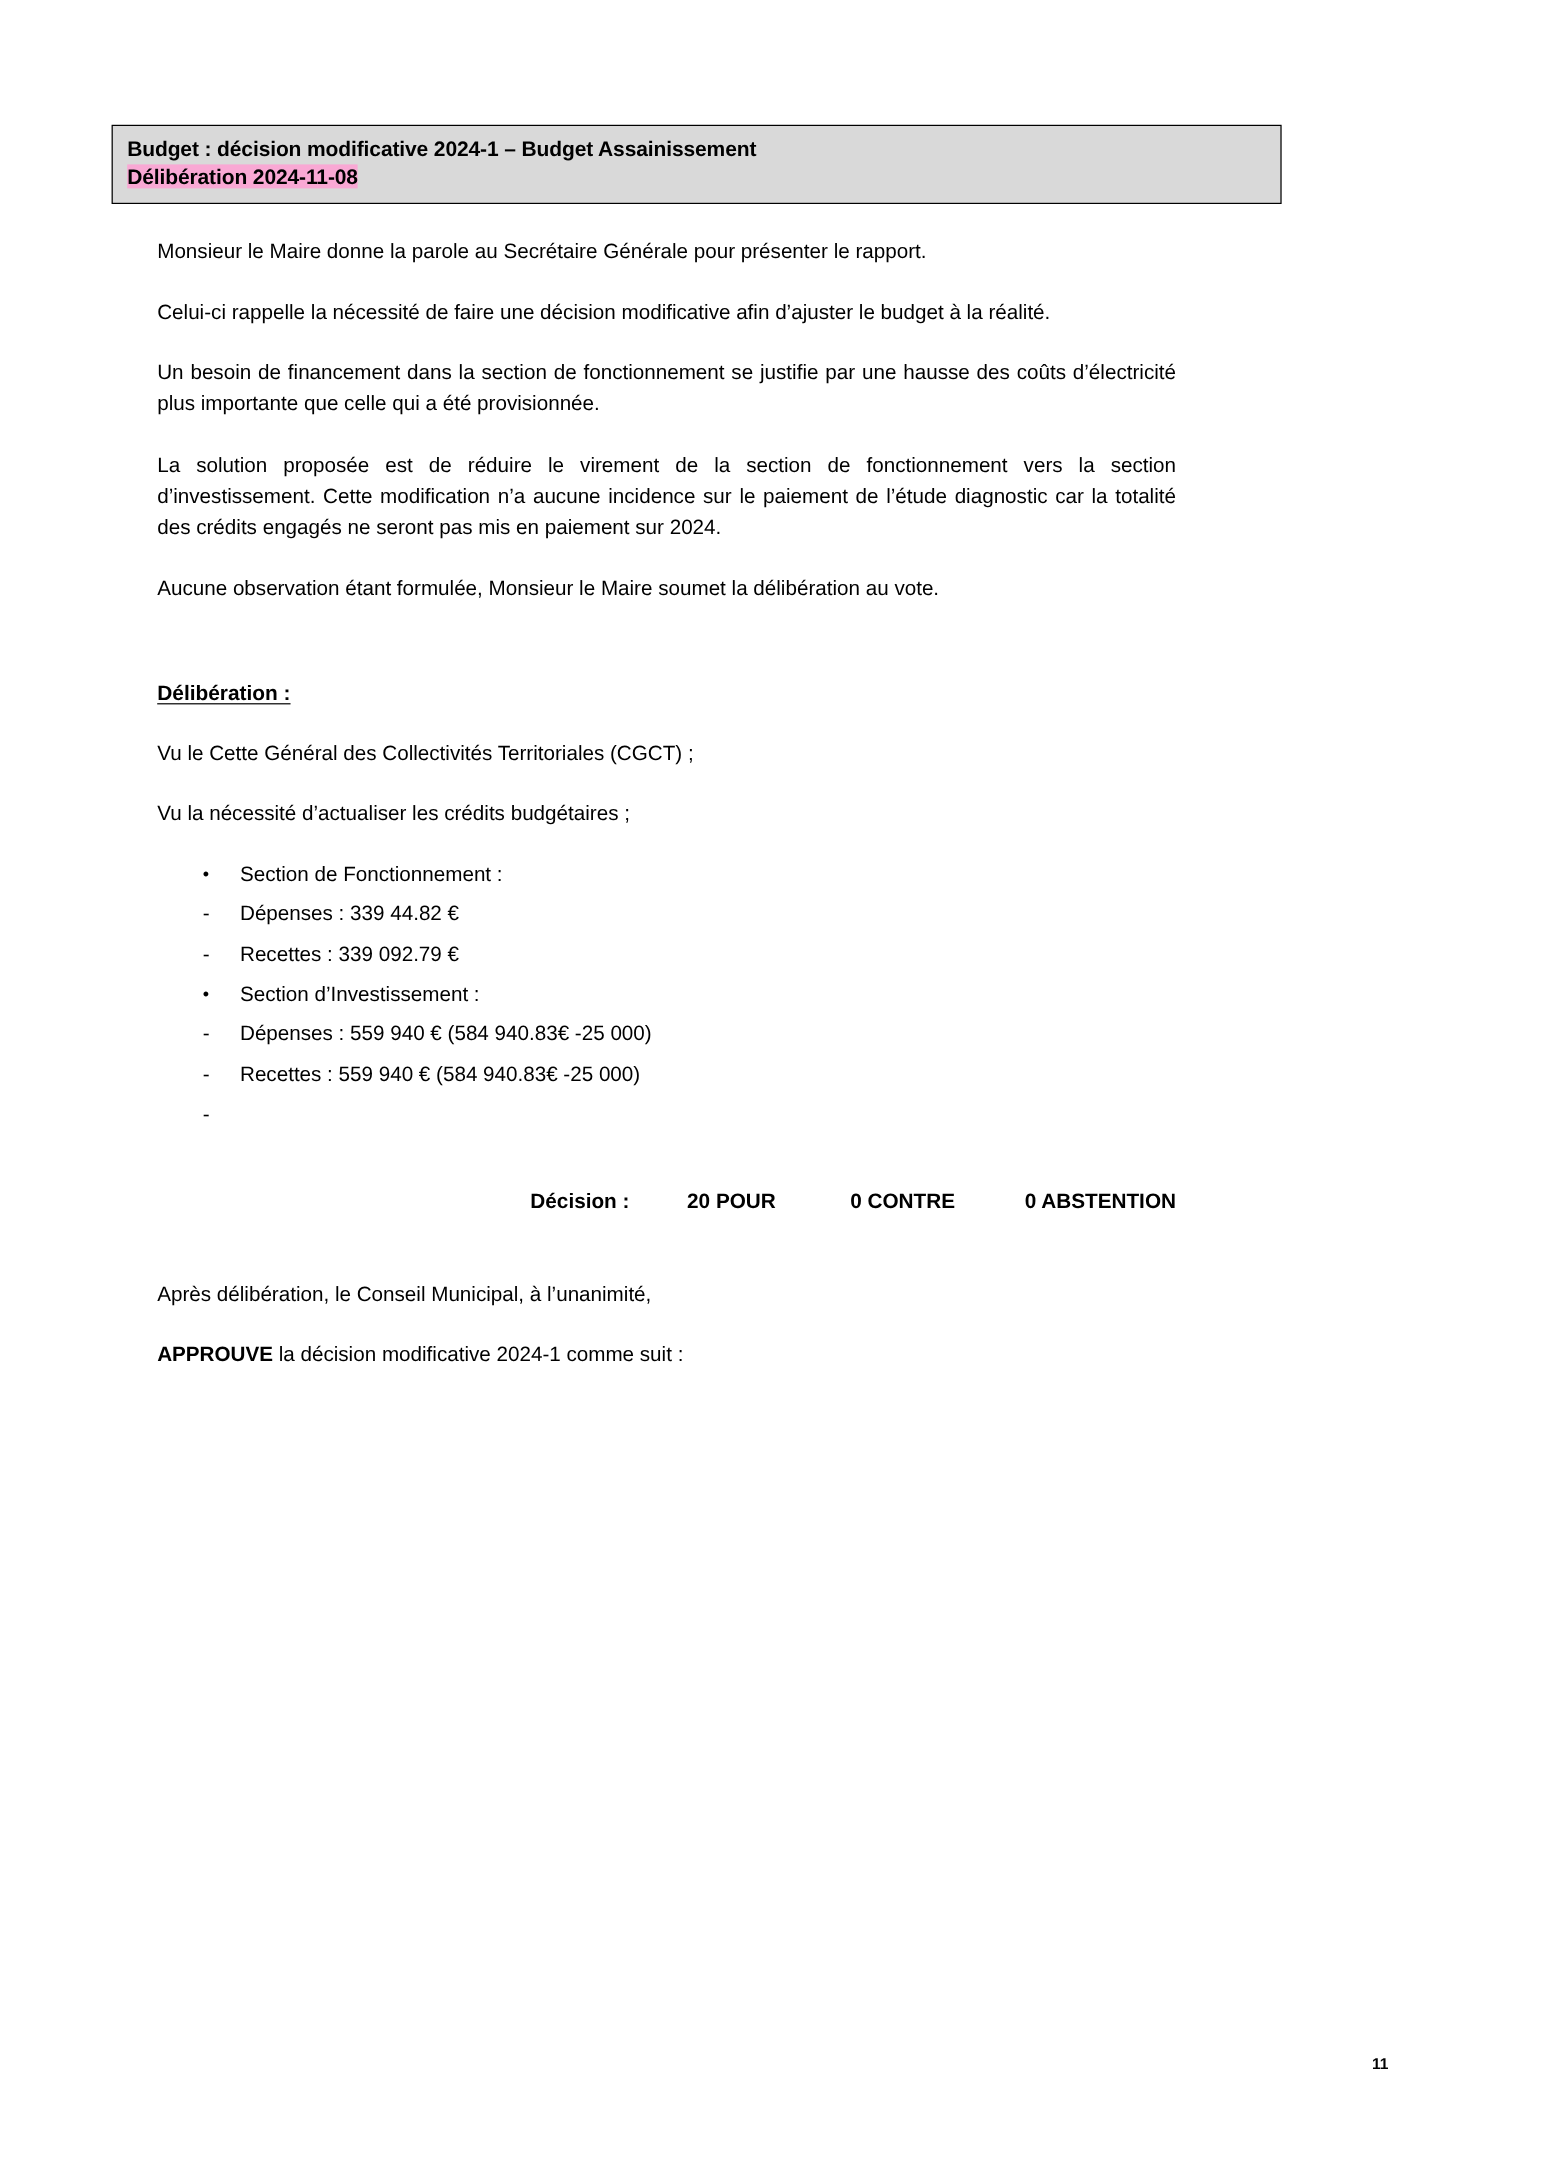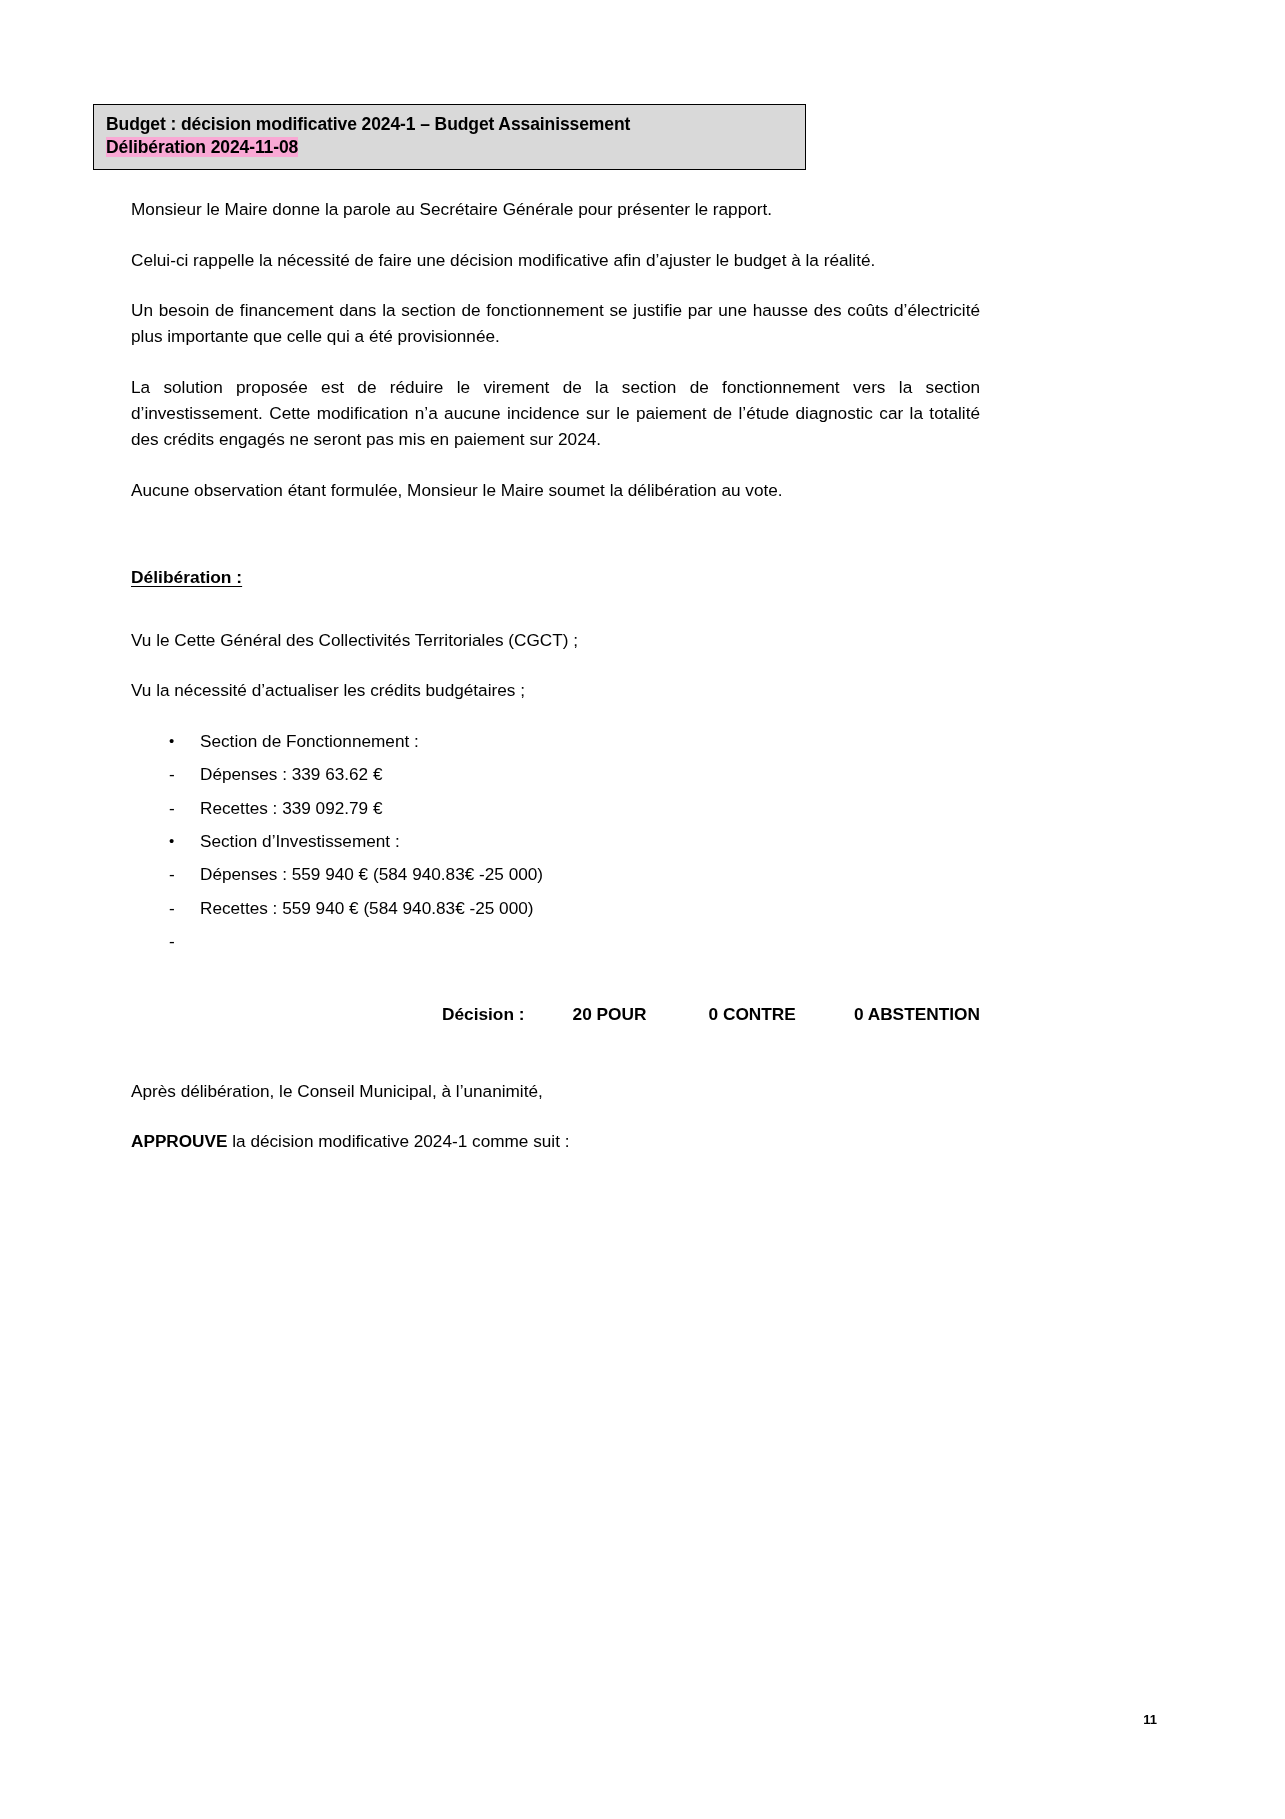--- a/index.html
+++ b/index.html
@@ -19,21 +19,21 @@
     margin: 0 auto;
     overflow: hidden;
     box-sizing: border-box;
   }
 
   
   .header-box {
     position: absolute;
     left: 93px;
     top: 104px;
-    width: 713px;
+    width: 975px;
     box-sizing: border-box;
     background: #d9d9d9;
     border: 1.5px solid #000000;
     padding: 8px 10px 9px 12px;
   }
   .header-line {
     font-size: 17.5px;
     font-weight: bold;
     line-height: 1.33;
     letter-spacing: -0.1px;
@@ -55,21 +55,21 @@
     font-size: 17.2px;
     line-height: 1.52;
     text-align: justify;
     text-justify: inter-word;
   }
   p.para:last-child { margin-bottom: 0; }
 
   .spacer-lg { height: 36px; }
 
   h2.section-heading {
-    margin: 0 0 37px 0;
+    margin: 0 0 24px 0;
     font-size: 17.4px;
     font-weight: bold;
     text-decoration: underline;
     text-underline-offset: 3px;
     line-height: 1.5;
   }
 
   
   ul.budget-list {
     list-style: none;
@@ -160,21 +160,21 @@
     <p class="para">Vu le Cette Général des Collectivités Territoriales (CGCT) ;</p>
     <p class="para">Vu la nécessité d’actualiser les crédits budgétaires ;</p>
 
     <ul class="budget-list">
       <li class="bullet">
         <span class="marker">•</span>
         <span class="item-text">Section de Fonctionnement :</span>
       </li>
       <li class="dash">
         <span class="marker">-</span>
-        <span class="item-text">Dépenses :  339 63.62 €</span>
+        <span class="item-text">Dépenses :  339 44.82 €</span>
       </li>
       <li class="dash">
         <span class="marker">-</span>
         <span class="item-text">Recettes : 339 092.79 €</span>
       </li>
       <li class="bullet">
         <span class="marker">•</span>
         <span class="item-text">Section d’Investissement :</span>
       </li>
       <li class="dash">

